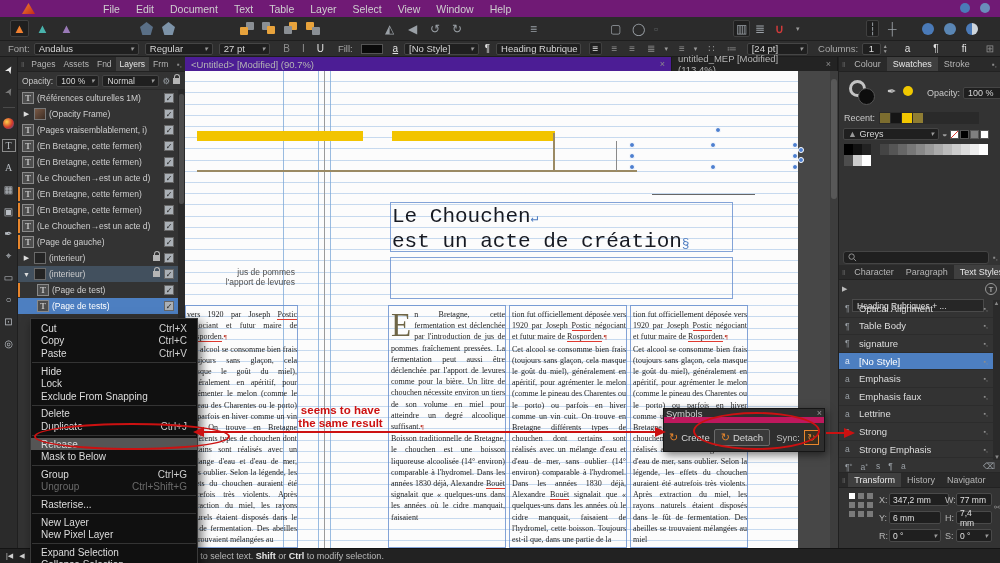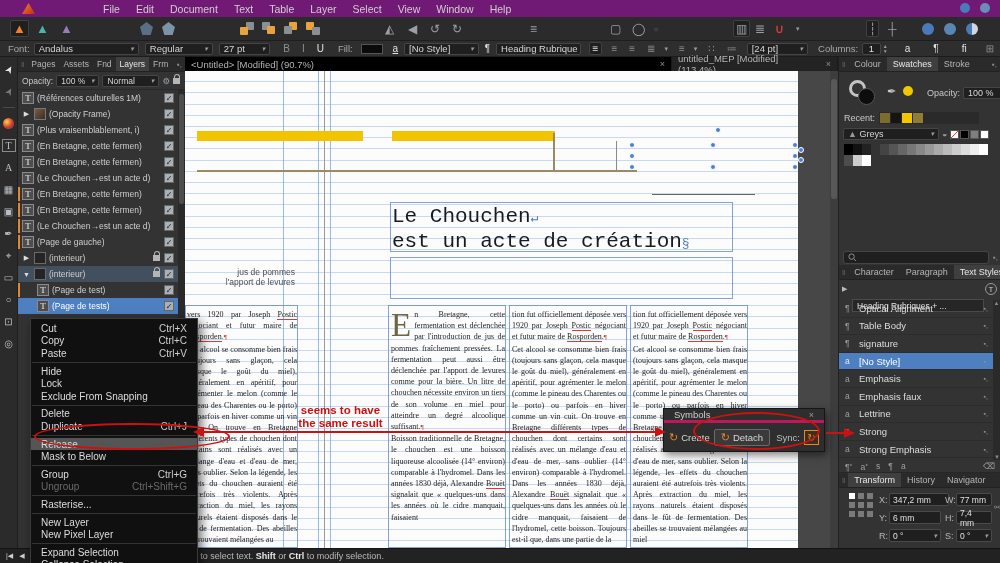--- a/index.html
+++ b/index.html
@@ -27,21 +27,21 @@
 .ctxbar .lab{margin:0 4px 0 8px;color:#a8a8a8}
 .dd{display:flex;align-items:center;justify-content:space-between;background:#1f1f1f;border:1px solid #454545;border-radius:2px;height:12px;padding:0 4px;color:#d6d6d6;white-space:nowrap;overflow:hidden}
 .btn-g{margin:0 3px;color:#8f8f8f;font-size:10px;padding:0 3px}
 .btn-g.on{color:#e2e2e2}
 .fillsw{width:26px;height:10px;background:#0a0a0a;border:1px solid #555;margin:0 4px}
 .stepbox{background:#1f1f1f;border:1px solid #454545;border-radius:2px;height:12px;width:22px;display:flex;align-items:center;justify-content:center;color:#ddd}
 .stepper{display:flex;flex-direction:column;font-size:5px;line-height:5px;color:#999;margin-left:2px}
 
 .tabsbar{position:absolute;left:185px;top:57px;width:653px;height:14px;background:#232323;display:flex;font-size:9.5px}
 .dtab{display:flex;align-items:center;padding:0 6px;color:#b5b5b5;border-right:1px solid #1a1a1a;position:relative}
-.dtab.active{background:#000000}
+.dtab.active{background:#4c1d95}
 .dtab .x{margin-left:auto;padding-left:8px;color:#8d8d8d;font-size:9px}
 .dtab1{width:487px}.dtab2{width:166px}
 
 .tools{position:absolute;left:0;top:57px;width:18px;height:506px;background:#2b2b2b;border-right:1px solid #1f1f1f;display:flex;flex-direction:column;align-items:center;padding-top:6px;gap:9px}
 .tool{width:14px;height:13px;display:flex;align-items:center;justify-content:center;font-size:10px;color:#b9bec4}
 .tool-div{width:12px;height:1px;background:#4a4a4a}
 .ball{width:11px;height:11px;border-radius:50%;background:radial-gradient(circle at 35% 35%,#ffd24a,#d0392a 55%,#3a4fb0)}
 
 .layers{position:absolute;left:18px;top:57px;width:167px;height:506px;background:#333}
 .ptabs{height:15px;display:flex;align-items:center;background:#2a2a2a;font-size:8.5px;color:#b5b5b5;border-bottom:1px solid #222;overflow:hidden;white-space:nowrap}
@@ -93,21 +93,21 @@
 .cscroll i{position:absolute;left:1px;top:8px;width:6px;height:120px;background:#585858;border-radius:3px}
 
 .cmenu{position:absolute;left:30px;top:318px;width:168px;background:#101010;border:1px solid #3a3a3a;box-shadow:3px 4px 10px rgba(0,0,0,.6);padding:3px 0;z-index:45;font-size:10px;color:#dcdcdc}
 .mi{height:12.6px;display:flex;align-items:center;padding:0 10px}
 .mi .sc{margin-left:auto;color:#cfcfcf}
 .mi.hl{background:#555}
 .mi.dis{color:#6a6a6a}.mi.dis .sc{color:#6a6a6a}
 .msep{height:1px;background:#343434;margin:2px 1px}
 
 .sympanel{position:absolute;left:663px;top:408px;width:162px;height:44px;background:#2e2e2e;border:1px solid #161616;box-shadow:2px 3px 8px rgba(0,0,0,.5);z-index:40;font-size:9.5px}
-.symtitle{height:14px;display:flex;align-items:center;padding:0 10px;color:#cfcfcf;border-bottom:3px solid #be185d}
+.symtitle{height:14px;display:flex;align-items:center;padding:0 2px;color:#cfcfcf;border-bottom:6px solid #be185d}
 .symtitle .x{margin-left:auto;color:#9a9a9a;font-size:9px}
 .symbody{height:28px;display:flex;align-items:center;padding:0 5px;gap:4px}
 .symglyph{color:#e8862c;font-size:11px}
 .symbtn{display:flex;align-items:center;gap:3px;color:#d6d6d6}
 .symbtn.boxed{border:1px solid #6a6a6a;background:#3a3a3a;border-radius:2px;padding:1px 6px}
 .synclab{margin-left:auto;color:#bdbdbd}
 .syncchip{width:15px;height:15px;border:1px solid #e8862c;background:#3c2f1e;display:flex;align-items:center;justify-content:center;color:#e8862c;font-size:10px}
 
 .red{position:absolute;z-index:50}
 .ellipse{border:2.5px solid #cc1111;border-radius:50%;background:transparent}
@@ -394,21 +394,21 @@
 
           <span class="llabel">(Opacity Frame)</span>
 
           <span class="chk">✓</span>
         </div>
 
         <div class="lrow">
 
           <span class="ticon">T</span>
 
-          <span class="llabel">(Plus vraisemblablement, i)</span>
+          <span class="llabel">(Pages vraisemblablement, i)</span>
 
           <span class="chk">✓</span>
         </div>
 
         <div class="lrow">
 
           <span class="ticon">T</span>
 
           <span class="llabel">(En Bretagne, cette fermen)</span>
 

